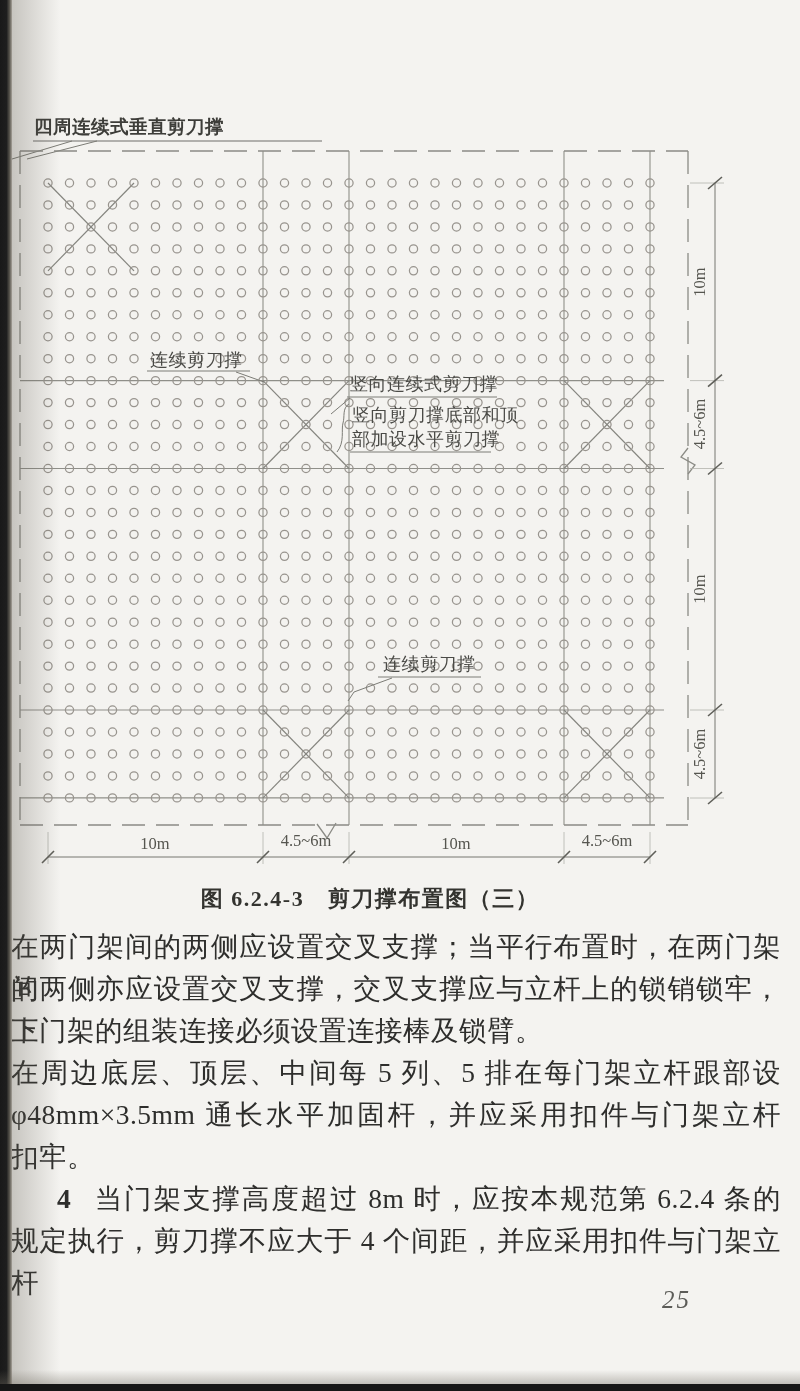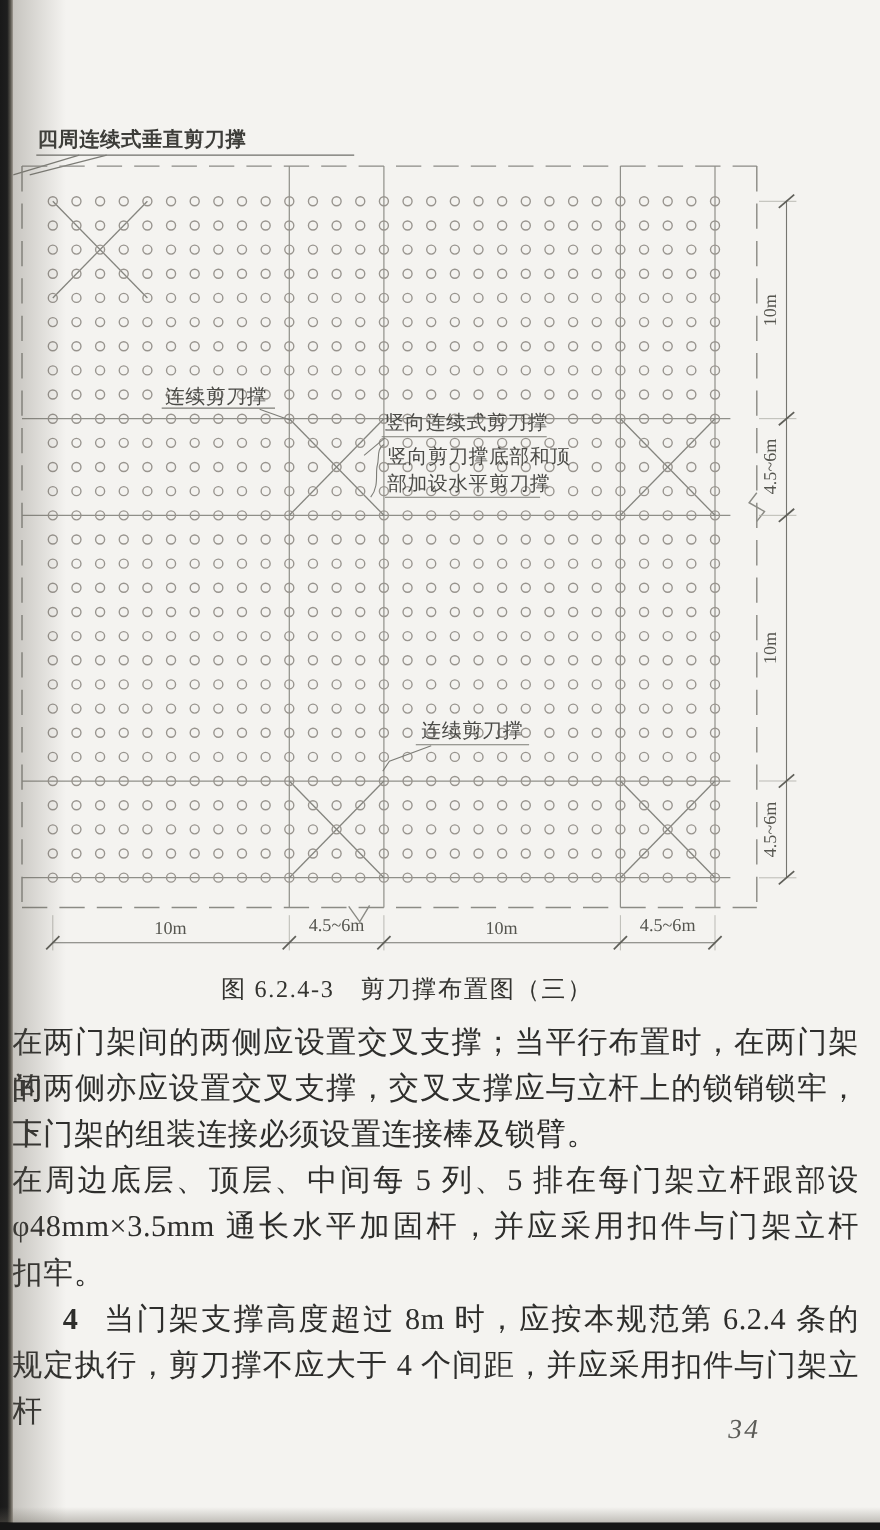--- a/index.html
+++ b/index.html
@@ -19,21 +19,21 @@
     background:linear-gradient(0deg,rgba(110,105,95,.38),rgba(110,105,95,0));}
 
   .fig{position:absolute;left:0;top:0;}
   .fig text{font-family:"Liberation Serif","DejaVu Serif",serif;fill:#474743;}
   .fig .toplabel{font-size:18.5px;font-weight:600;fill:#3d3d39;letter-spacing:.5px;}
   .fig .inlabel{font-size:18px;fill:#4a4a46;letter-spacing:.5px;}
   .fig .dim{font-size:16.5px;fill:#55554f;}
 
   .caption{
     position:absolute;top:884px;left:0;width:740px;text-align:center;
-    font-size:22px;font-weight:400;letter-spacing:1.5px;color:#33332f;
+    font-size:22px;font-weight:700;letter-spacing:1.5px;color:#33332f;
   }
   .bodytext{position:absolute;top:926px;left:11px;width:770px;}
   .bline{
     height:42px;line-height:42px;font-size:27.5px;color:#2e2e2c;
     white-space:nowrap;overflow:visible;letter-spacing:.5px;
   }
   .bline.fill{text-align:justify;text-align-last:justify;white-space:normal;height:42px;}
   .ind{display:inline-block;width:46px;}
   .ngap{display:inline-block;width:22px;}
   .inum{font-weight:700;}
@@ -993,19 +993,19 @@
       <div class="bline fill">在两门架间的两侧应设置交叉支撑；当平行布置时，在两门架间</div>
       <div class="bline fill">的两侧亦应设置交叉支撑，交叉支撑应与立杆上的锁销锁牢，上</div>
       <div class="bline">下门架的组装连接必须设置连接棒及锁臂。</div>
       <div class="bline fill">在周边底层、顶层、中间每 5 列、5 排在每门架立杆跟部设</div>
       <div class="bline fill">φ48mm×3.5mm 通长水平加固杆，并应采用扣件与门架立杆</div>
       <div class="bline">扣牢。</div>
       <div class="bline fill"><span class="ind"></span><b class="inum">4</b><span class="ngap"></span>当门架支撑高度超过 8m 时，应按本规范第 6.2.4 条的</div>
       <div class="bline fill">规定执行，剪刀撑不应大于 4 个间距，并应采用扣件与门架立杆</div>
     </div>
 
-  <div class="pagenum">34</div>
+  <div class="pagenum">25</div>
 
   <div class="edge-left-fade"></div>
   <div class="edge-left"></div>
   <div class="edge-bottom-fade"></div>
   <div class="edge-bottom"></div>
 </div>
 
 </body></html>

